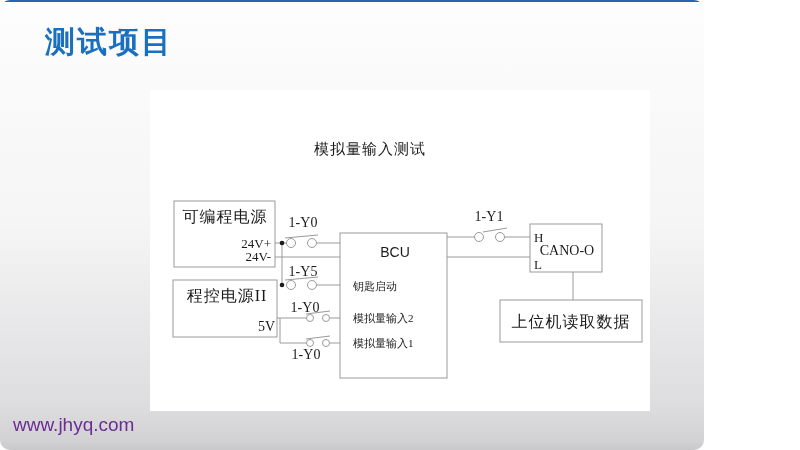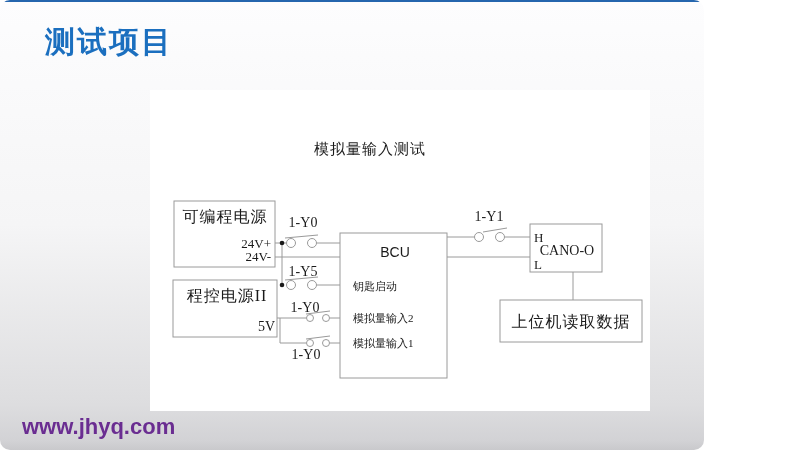--- a/index.html
+++ b/index.html
@@ -32,21 +32,21 @@
   .panel{position:absolute;left:150px;top:90px;width:500px;height:321px;background:#ffffff;text-align:center;}
   .dg-text{font-family:"Liberation Serif","DejaVu Serif",serif;fill:#1a1a1a;}
   .sans-text{font-family:"Liberation Sans","DejaVu Sans",sans-serif;fill:#1a1a1a;}
   .fs11{font-size:11px;} .fs13{font-size:13px;} .fs14{font-size:14px;}
   .fs15{font-size:15px;letter-spacing:1px;} .fs16{font-size:16px;letter-spacing:1px;}
   .wire{stroke:#9a9a9a;stroke-width:1;fill:none;}
   .box{fill:#ffffff;stroke:#9a9a9a;stroke-width:1;}
   .contact{fill:#ffffff;stroke:#9a9a9a;stroke-width:1;}
   .junction{fill:#1a1a1a;stroke:none;}
   .footer-website{
-    position:absolute;left:22px;top:414px;font-size:22px;font-weight:bold;color:#6a2d91;
+    position:absolute;left:13px;top:414px;font-size:19px;font-weight:normal;color:#6a2d91;
   }
   .footer-company{
     position:absolute;left:295px;top:413px;font-size:17px;font-weight:bold;color:#7030a0;
   }
 </style>
 </head>
 <body>
 
 <div class="slide">
   <div class="top-line"></div>

